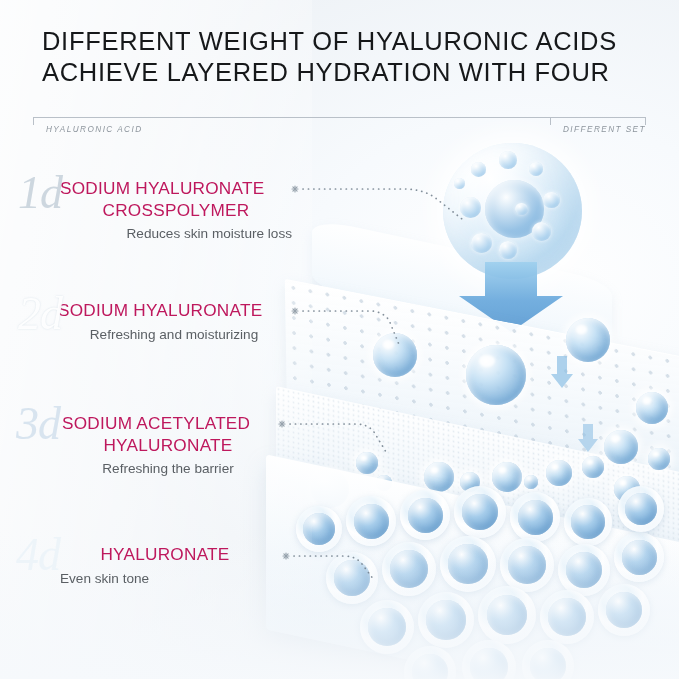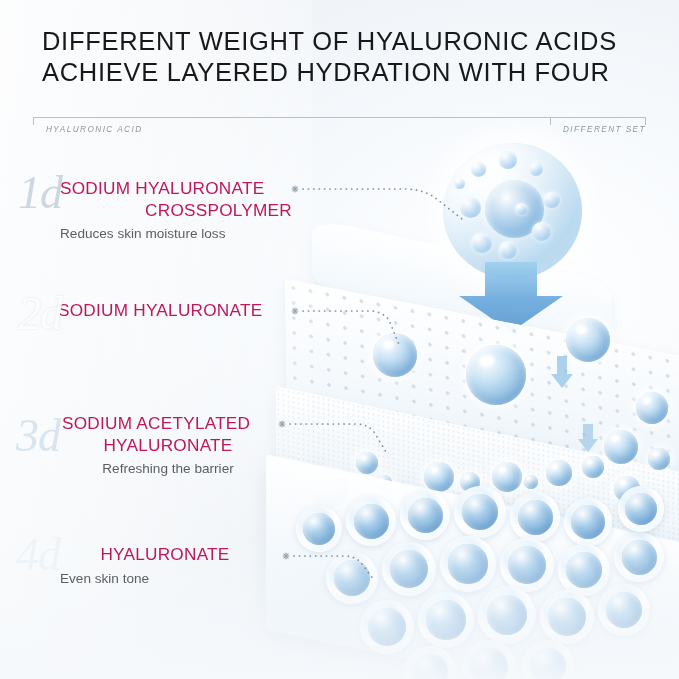--- a/index.html
+++ b/index.html
@@ -82,30 +82,30 @@
   .sub{
     font-size:13.6px; line-height:19px;
     color:#5a5f64;
     margin-top:3px;
     white-space:nowrap;
   }
 
   
   #it1{ left:60px; top:178px; }
   #it1 .num{ left:-42px; top:-8px; color:rgba(168,184,198,.55); }
-  #it1 .ttl, #it1 .sub{ text-align:left; width:232px; }
+  #it1 .ttl, #it1 .sub{ text-align:right; width:232px; }
   #it1 .ttl{ text-align:left; }
-  #it1 .ttl i{ display:block; font-style:normal; text-align:right; }
+  #it1 .ttl i{ display:block; font-style:normal; text-align:center; }
 
   #it2{ left:58px; top:300px; }
   #it2 .num{ left:-40px; top:-9px; color:rgba(255,255,255,.92); text-shadow:0 0 2px rgba(190,205,218,.55); }
   #it2 .sub{ width:232px; text-align:center; }
 
   #it3{ left:62px; top:413px; }
-  #it3 .num{ left:-46px; top:-12px; color:rgba(214,227,238,.95);margin-top:12px; }
+  #it3 .num{ left:-46px; top:-12px; color:rgba(214,227,238,.95); }
   #it3 .ttl i{ display:block; font-style:normal; text-align:center; }
   #it3 .sub{ width:212px; text-align:center; }
 
   #it4{ left:60px; top:544px; }
   #it4 .num{ left:-44px; top:-12px; color:rgba(236,243,249,.95); }
   #it4 .ttl i{ display:block; font-style:normal; text-align:center; }
   #it4 .sub{ width:210px; text-align:left; }
 
   
   .art{ position:absolute; inset:0; }
@@ -407,20 +407,21 @@
     <i>CROSSPOLYMER</i>
   </div>
   <div class="sub">Reduces skin moisture loss</div>
 </div>
 
 <div class="item" id="it2">
   <div class="num">2d</div>
   <div class="ttl">
     <span>SODIUM HYALURONATE</span>
   </div>
+  <div class="sub">Refreshing and moisturizing</div>
 </div>
 
 <div class="item" id="it3">
   <div class="num">3d</div>
   <div class="ttl">
     <span>SODIUM ACETYLATED</span>
     <i>HYALURONATE</i>
   </div>
   <div class="sub">Refreshing the barrier</div>
 </div>

